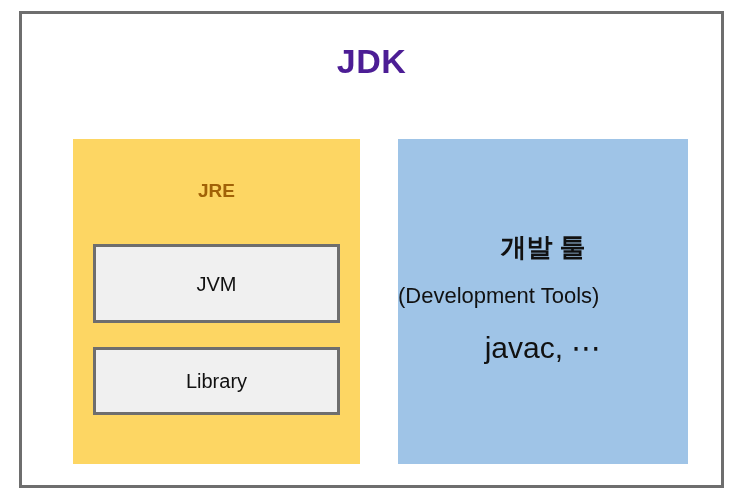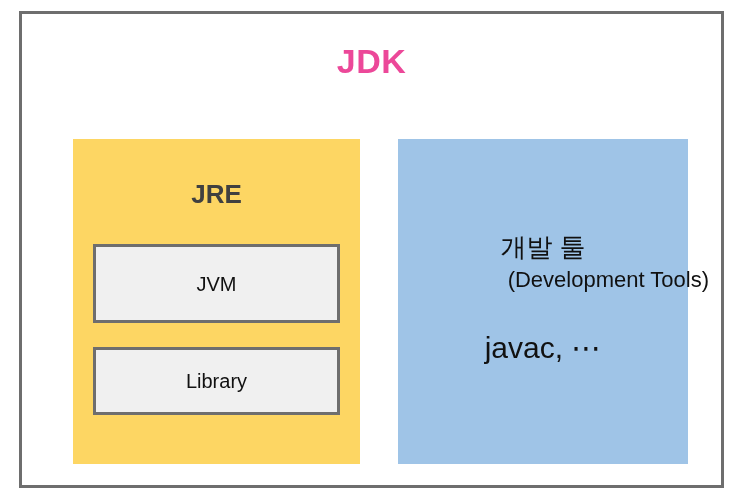--- a/index.html
+++ b/index.html
@@ -38,44 +38,44 @@
   .jdk-title {
     position: absolute;
     left: 0;
     top: 30px;
     width: 100%;
     text-align: center;
     font-size: 34px;
     font-weight: bold;
     letter-spacing: 0.5px;
     line-height: 1;
-    color: #ec4899;
+    color: #4c1d95;
   }
 
   
   .jre-box {
     position: absolute;
     left: 51px;
     top: 125px;
     width: 287px;
     height: 325px;
     box-sizing: border-box;
     background: #fdd663;
   }
 
   .jre-title {
     position: absolute;
     left: 0;
     top: 42px;
     width: 100%;
     text-align: center;
-    font-size: 26px;
+    font-size: 19px;
     font-weight: bold;
     line-height: 1;
-    color: #404040;
+    color: #a16207;
   }
 
   
   .inner-box {
     position: absolute;
     left: 20px;
     width: 247px;
     box-sizing: border-box;
     background: #f0f0f0;
     border: 3px solid #6e6e6e;
@@ -104,36 +104,35 @@
     background: #9fc4e7;
   }
 
   .devtools-title {
     position: absolute;
     left: 0;
     top: 94px;
     width: 100%;
     text-align: center;
     font-size: 26px;
-    font-weight: normal;
+    font-weight: bold;
     line-height: 1.15;
     color: #111111;
   }
 
   .devtools-subtitle {
     position: absolute;
     left: 0;
-    top: 128px;
+    top: 144px;
     width: 100%;
-    text-align: right;
+    text-align: left;
     font-size: 22px;
     font-weight: normal;
     line-height: 1.15;
     color: #111111;
-    margin-left: 21px;
   }
 
   .devtools-items {
     position: absolute;
     left: 0;
     top: 192px;
     width: 100%;
     text-align: center;
     font-size: 30px;
     font-weight: normal;

